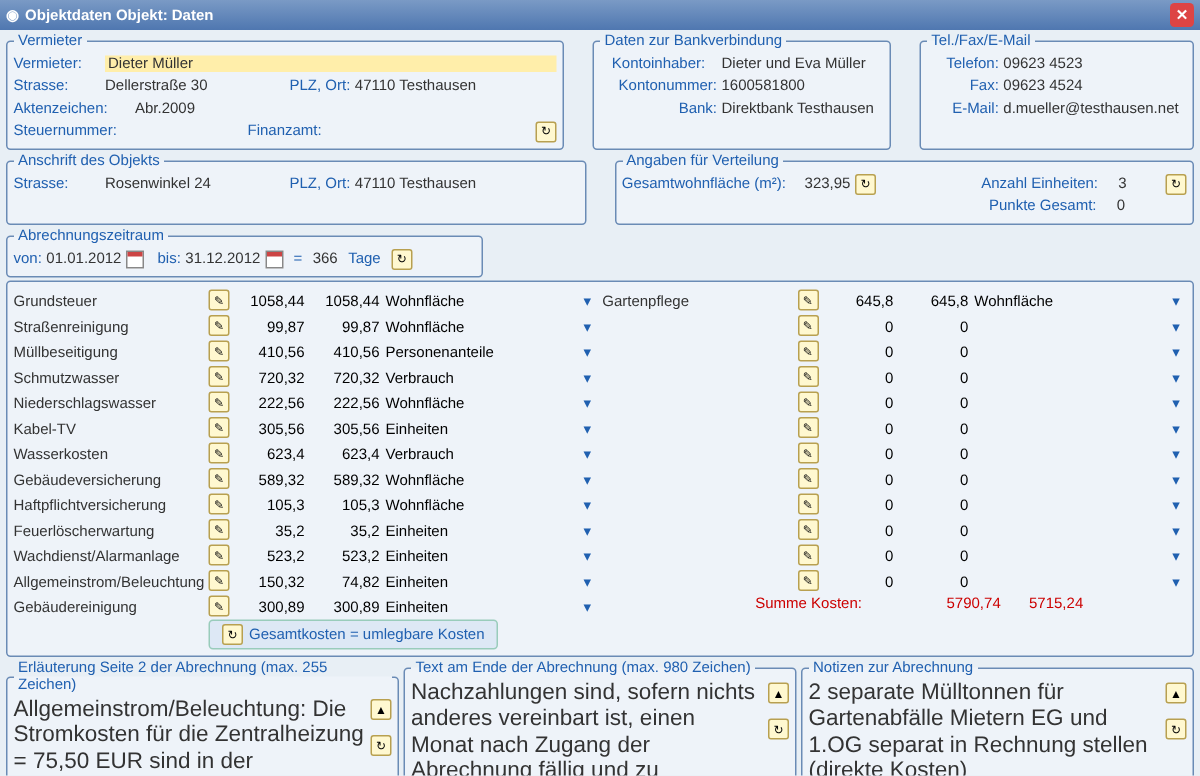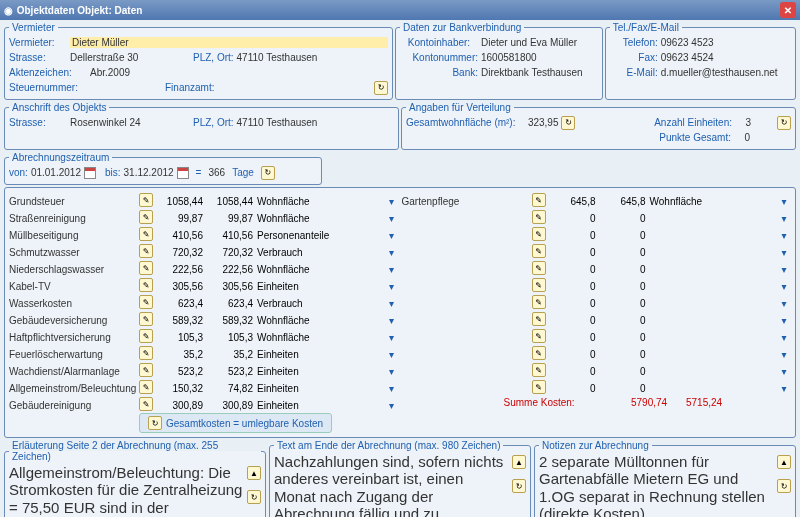--- a/index.html
+++ b/index.html
@@ -2,21 +2,21 @@
 <html><head>
 <meta charset="utf-8">
 <style>
 * { box-sizing: border-box; margin: 0; padding: 0; font-family: Arial, sans-serif; font-size: 10px; }
 body { background: #e8eff5; width: 800px; height: 517px; overflow: hidden; }
 .titlebar { background: linear-gradient(#7a9ac5, #4f77b0); height: 20px; display: flex; align-items: center; padding: 0 4px; color: #fff; font-weight: bold; }
 .titlebar .close { margin-left: auto; width: 16px; height: 16px; background: #d44; border-radius: 3px; display: flex; align-items: center; justify-content: center; color: #fff; cursor: pointer; }
 .content { padding: 2px 4px; }
 fieldset { border: 1px solid #6a8bb5; border-radius: 3px; padding: 2px 4px 4px 4px; background: #eef3f9; margin-bottom: 2px; }
 legend { color: #2060b0; padding: 0 3px; font-size: 10px; }
-.row { display: flex; gap: 2px; }
+.row { display: flex; gap: 19px; }
 .lbl { color: #2060b0; display: inline-block; }
 .val { color: #333; }
 .hl { background: #ffeeaa; padding: 0 2px; }
 .icon-btn { display: inline-flex; align-items: center; justify-content: center; width: 14px; height: 14px; background: #fff8d0; border: 1px solid #b8a050; border-radius: 2px; cursor: pointer; font-size: 8px; }
 .cal-icon { display: inline-block; width: 12px; height: 12px; background: #fff; border: 1px solid #888; position: relative; }
 .cal-icon::before { content: ""; position: absolute; top: 0; left: 0; right: 0; height: 3px; background: #c44; }
 .cost-grid { display: flex; gap: 3px; }
 .cost-col { flex: 1; }
 .cost-row { display: flex; align-items: flex-end; height: 17px; }
 .cost-row .name { width: 130px; color: #333; }

